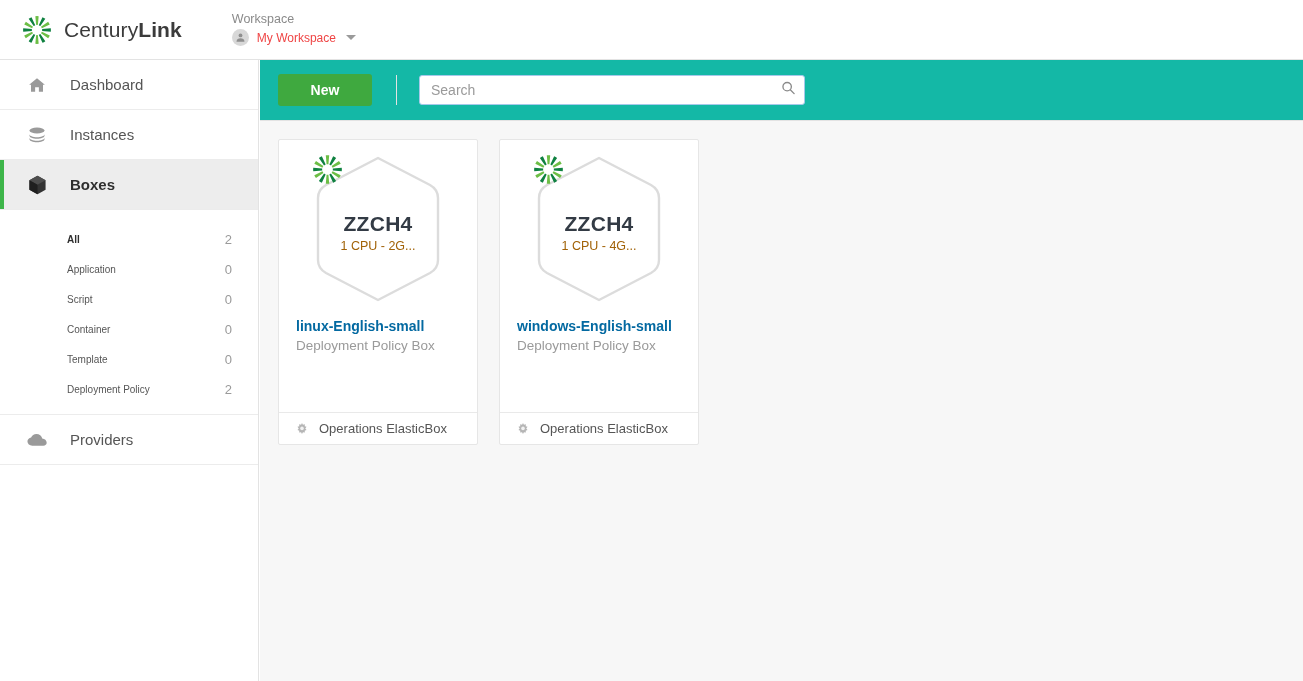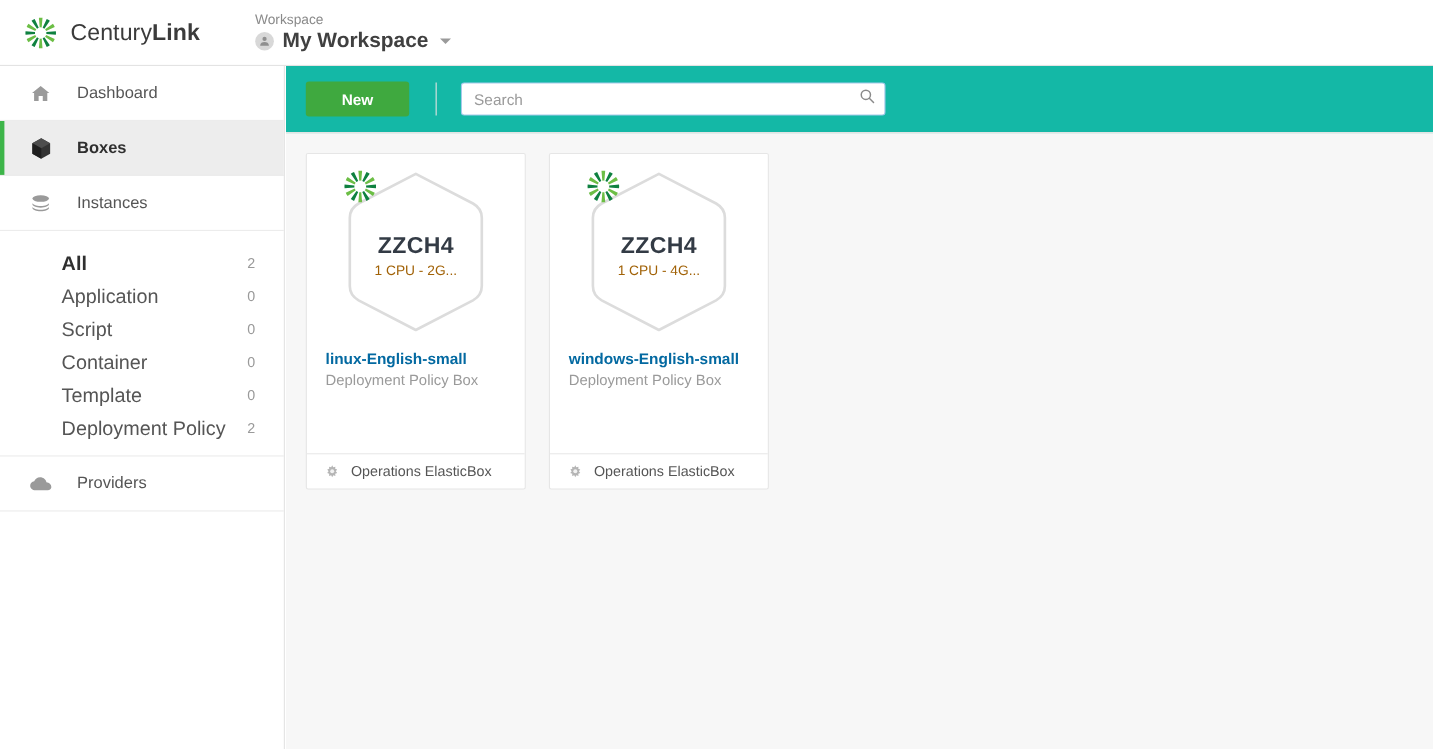--- a/index.html
+++ b/index.html
@@ -37,21 +37,21 @@
     margin-bottom: 4px; display: block;
   }
   #ws-row { display: flex; align-items: center; }
   #ws-avatar {
     width: 17px; height: 17px; border-radius: 50%;
     background: #d8d8d8; margin-right: 8px;
     display: flex; align-items: center; justify-content: center;
     flex: none;
   }
   #ws-name {
-    font-size: 19px; font-weight: bold; color: #404040;
+    font-size: 12px; font-weight: normal; color: #ef4444;
     white-space: nowrap;
   }
   #ws-caret {
     margin-left: 10px;
     width: 0; height: 0;
     border-left: 5px solid transparent;
     border-right: 5px solid transparent;
     border-top: 5px solid #9a9a9a;
   }
 
@@ -85,21 +85,21 @@
   }
   .nav-main.active .lbl { color: #2f2f2f; font-weight: bold; }
 
   #subnav { padding: 14px 0 10px 0; }
   .sub-item {
     height: 30px;
     display: flex; align-items: center;
     padding: 0 26px 0 56px;
     cursor: pointer;
   }
-  .sub-item .slbl { font-size: 18px; color: #555555; flex: 1; }
+  .sub-item .slbl { font-size: 10px; color: #555555; flex: 1; margin-left: 11px; }
   .sub-item .scount { font-size: 13px; color: #9a9a9a; }
   .sub-item.sel .slbl { font-weight: bold; color: #2f2f2f; }
   #providers-wrap { border-top: 1px solid #ececec; }
 
   
   #main {
     position: absolute; top: 60px; left: 260px;
     width: 1043px; height: 621px;
     background: #f7f7f7;
   }
@@ -256,40 +256,40 @@
 
   <div class="nav-main">
     <span class="ico">
       <svg width="18" height="18" viewBox="0 0 24 24" fill="#9a9a9a">
         <path d="M12 3 L1.5 11.5 L4 11.5 L4 21 L9.5 21 L9.5 15 L14.5 15 L14.5 21 L20 21 L20 11.5 L22.5 11.5 Z"></path>
       </svg>
     </span>
     <span class="lbl">Dashboard</span>
   </div>
 
+  <div class="nav-main">
+    <span class="ico">
+      <svg width="20" height="18" viewBox="0 0 24 24" fill="#9a9a9a">
+        <ellipse cx="12" cy="6" rx="10" ry="4"></ellipse>
+        <path d="M2 11 C2 13.2 6.5 15 12 15 C17.5 15 22 13.2 22 11 L22 13 C22 15.2 17.5 17 12 17 C6.5 17 2 15.2 2 13 Z"></path>
+        <path d="M2 15.5 C2 17.7 6.5 19.5 12 19.5 C17.5 19.5 22 17.7 22 15.5 L22 17.5 C22 19.7 17.5 21.5 12 21.5 C6.5 21.5 2 19.7 2 17.5 Z"></path>
+      </svg>
+    </span>
+    <span class="lbl">Instances</span>
+  </div>
+
   <div class="nav-main active">
     <span class="ico">
       <svg width="19" height="20" viewBox="0 0 24 26" fill="#333333">
         <path d="M12 1 L22.5 6.8 L22.5 19.2 L12 25 L1.5 19.2 L1.5 6.8 Z"></path>
         <path d="M12 1 L22.5 6.8 L12 12.8 L1.5 6.8 Z" fill="#4d4d4d"></path>
         <path d="M12 12.8 L12 25 L1.5 19.2 L1.5 6.8 Z" fill="#1f1f1f"></path>
       </svg>
     </span>
     <span class="lbl">Boxes</span>
-  </div>
-
-  <div class="nav-main">
-    <span class="ico">
-      <svg width="20" height="18" viewBox="0 0 24 24" fill="#9a9a9a">
-        <ellipse cx="12" cy="6" rx="10" ry="4"></ellipse>
-        <path d="M2 11 C2 13.2 6.5 15 12 15 C17.5 15 22 13.2 22 11 L22 13 C22 15.2 17.5 17 12 17 C6.5 17 2 15.2 2 13 Z"></path>
-        <path d="M2 15.5 C2 17.7 6.5 19.5 12 19.5 C17.5 19.5 22 17.7 22 15.5 L22 17.5 C22 19.7 17.5 21.5 12 21.5 C6.5 21.5 2 19.7 2 17.5 Z"></path>
-      </svg>
-    </span>
-    <span class="lbl">Instances</span>
   </div>
 
   <div id="subnav">
     <div class="sub-item sel">
       <span class="slbl">All</span>
       <span class="scount">2</span>
     </div>
     <div class="sub-item">
       <span class="slbl">Application</span>
       <span class="scount">0</span>

